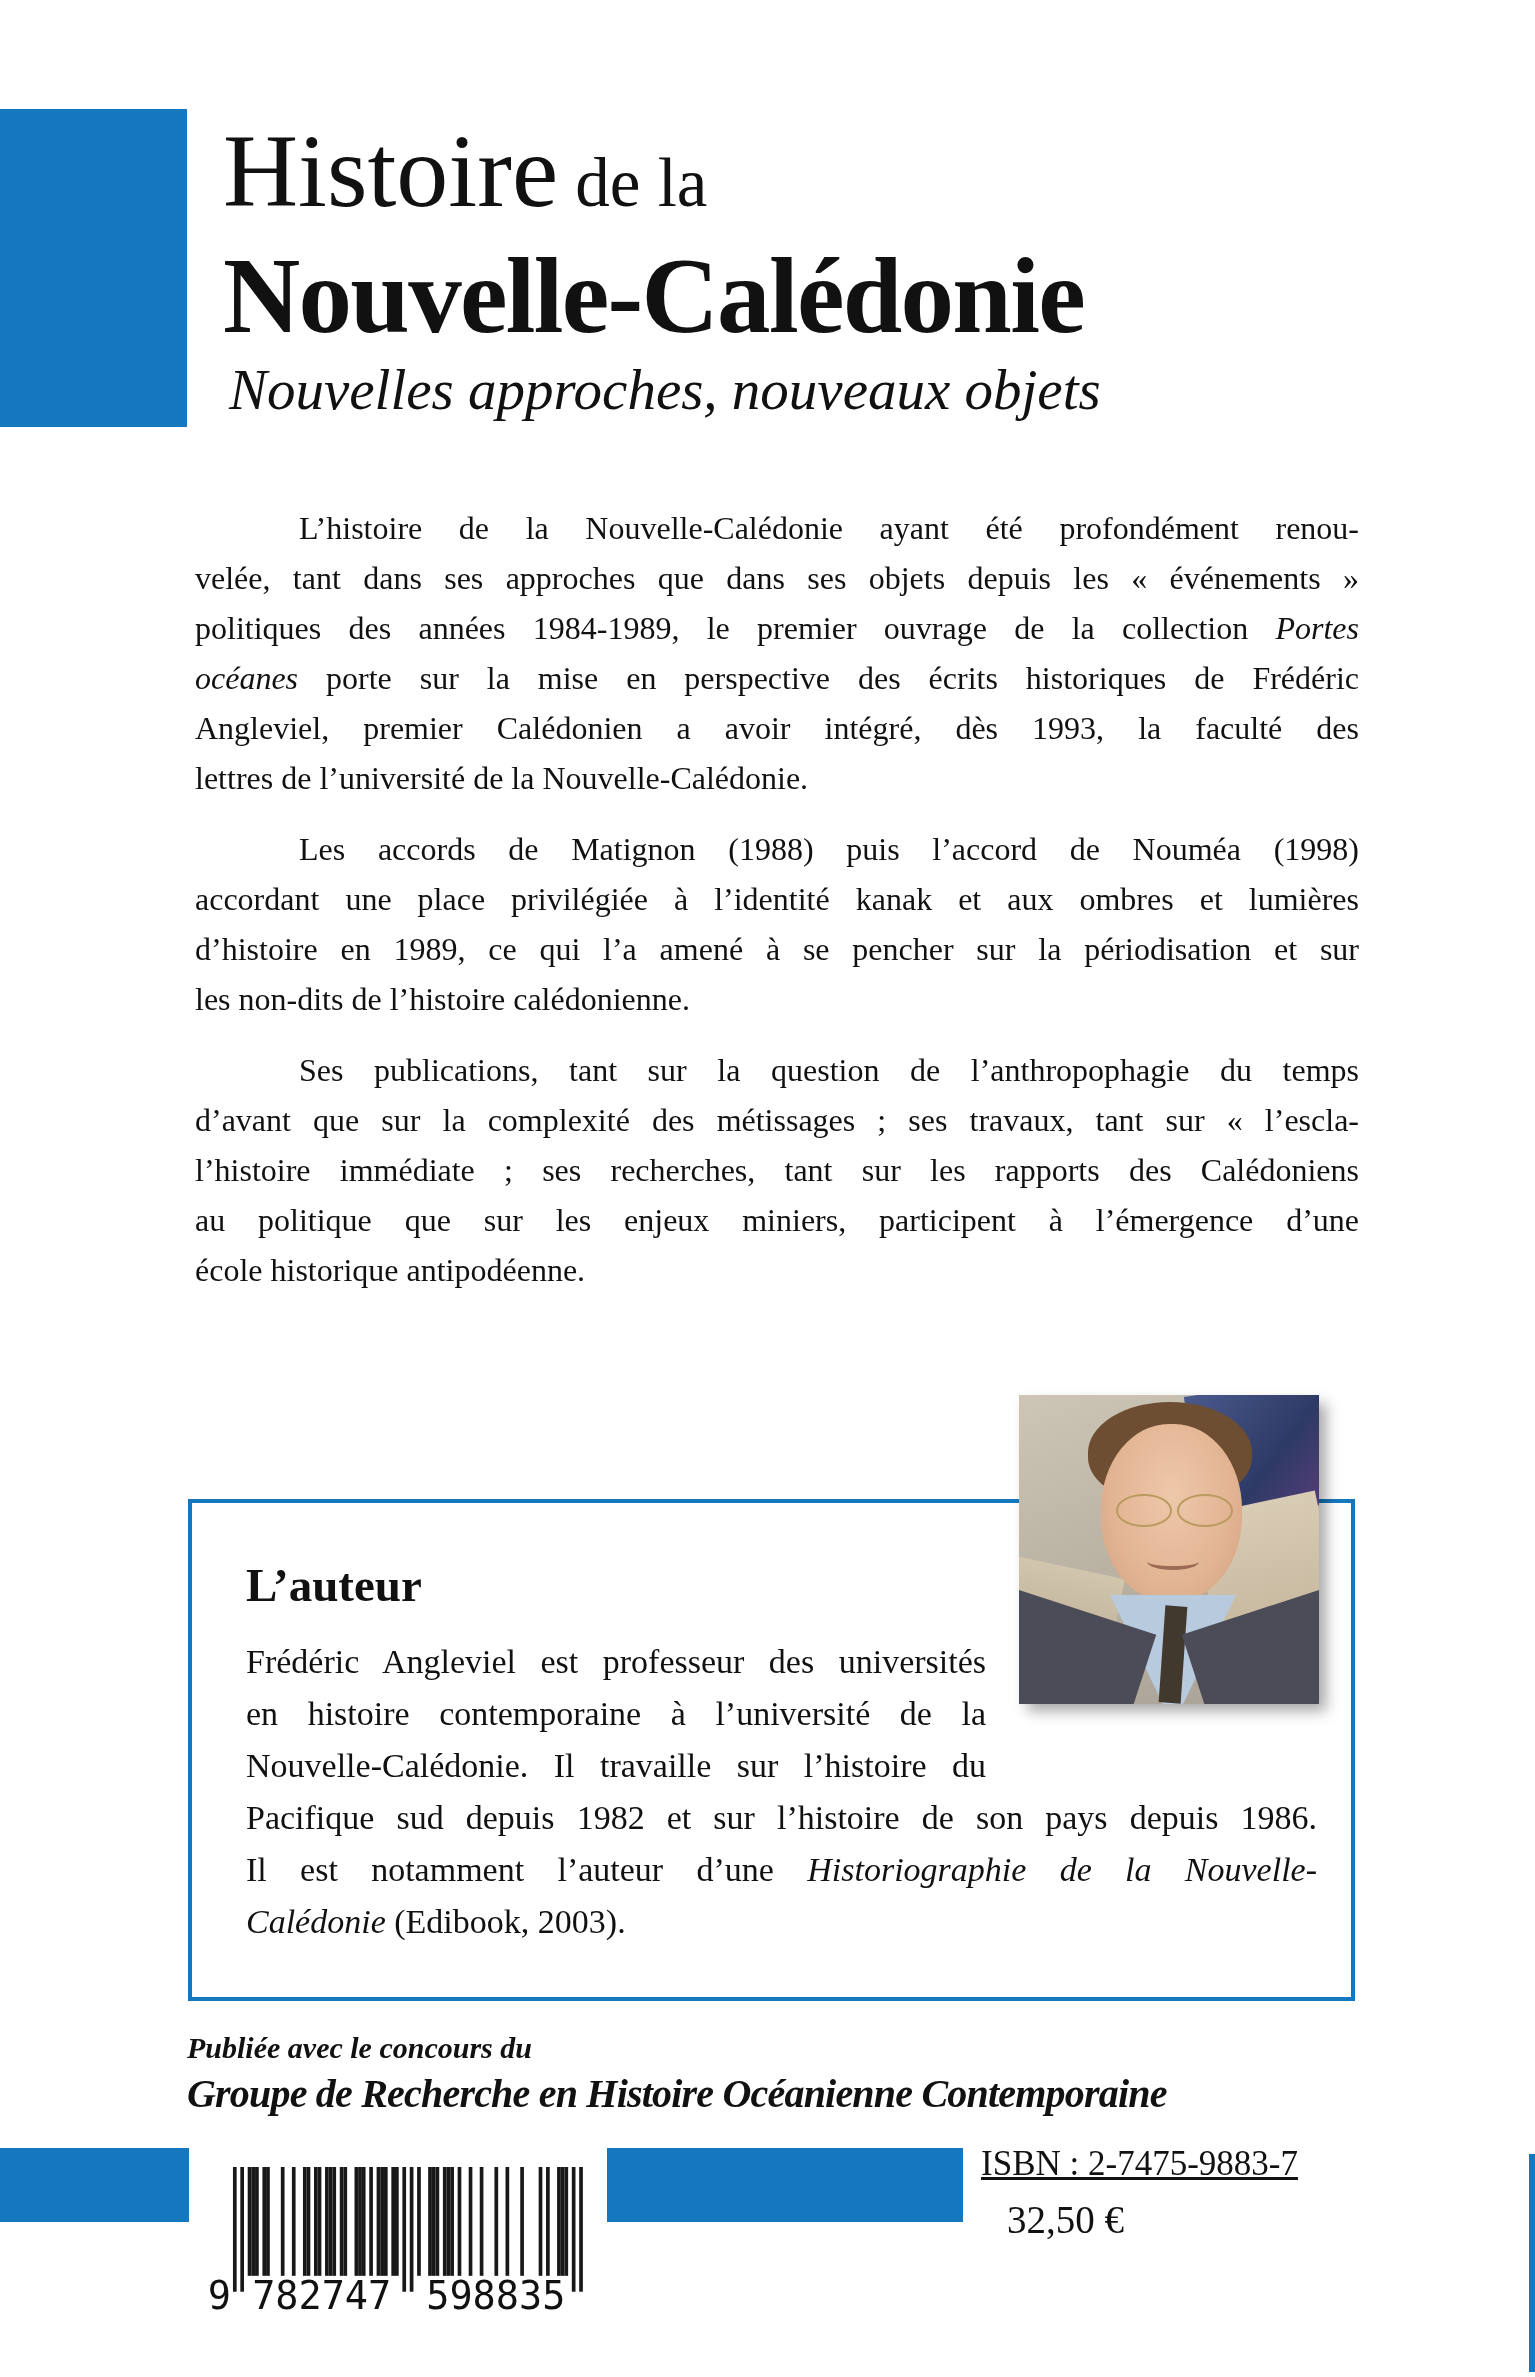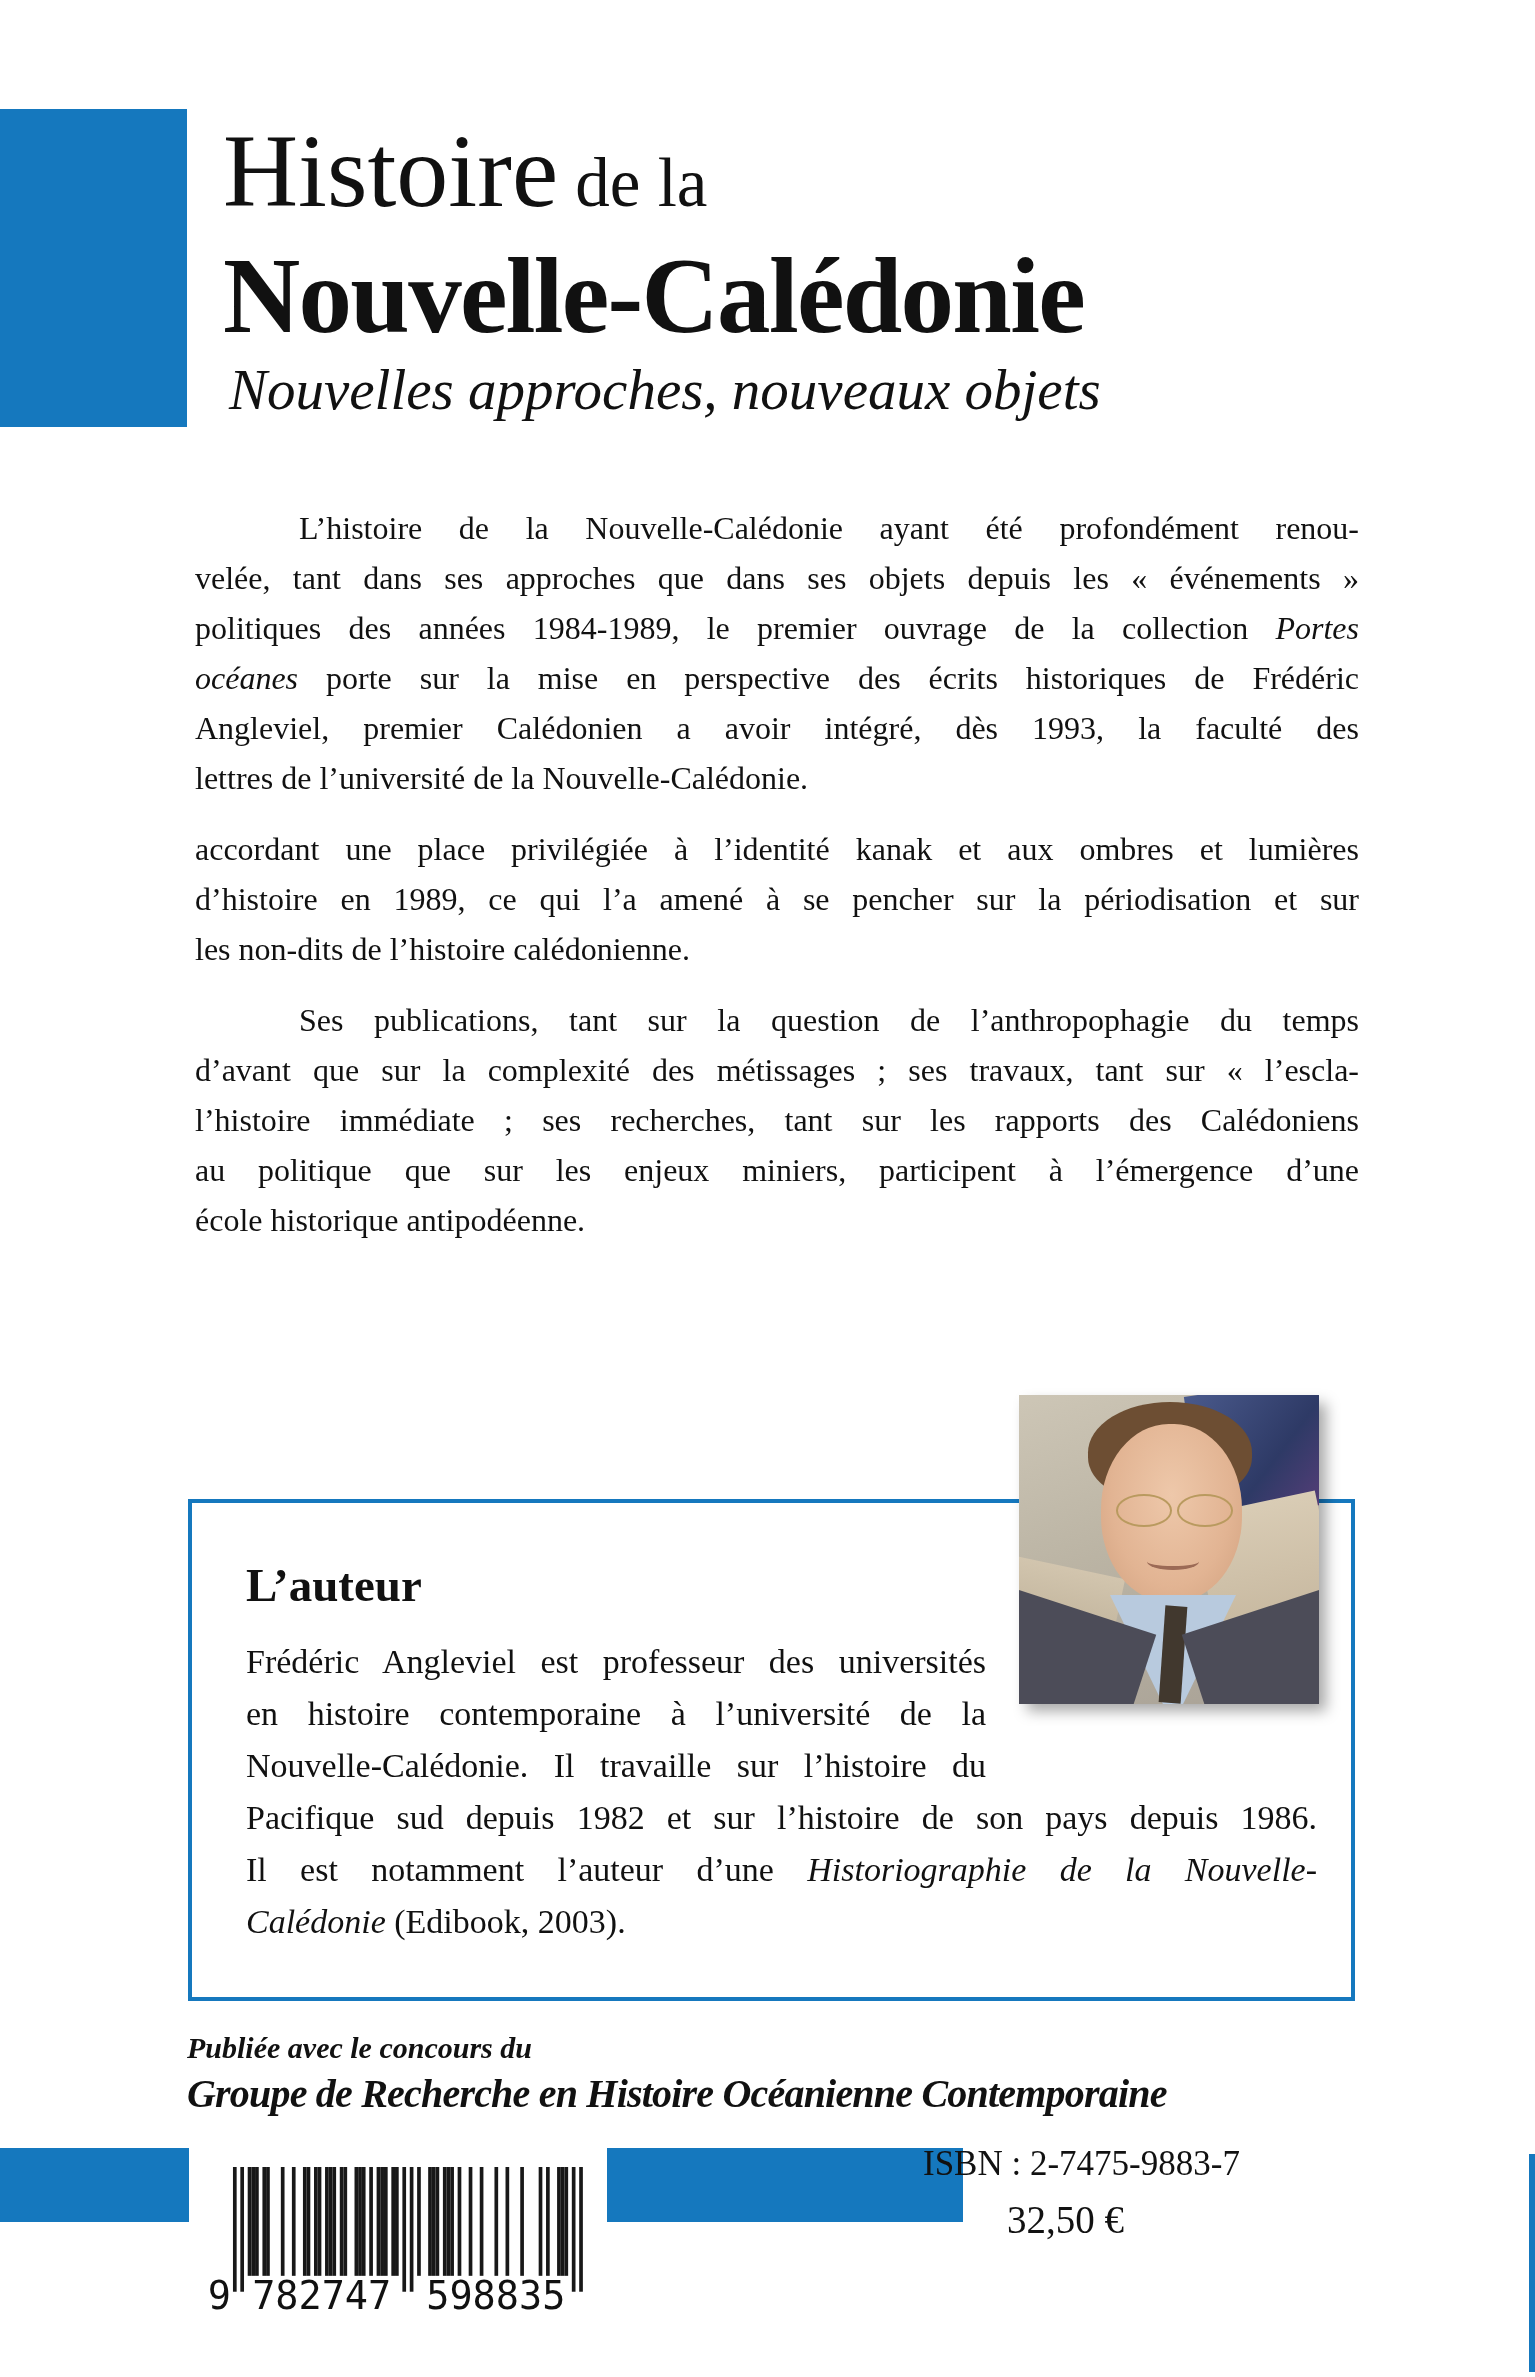--- a/index.html
+++ b/index.html
@@ -41,21 +41,21 @@
   .ph{position:absolute;}
 
   
   #credit-1{left:187px;top:2031px;font-size:30px;font-weight:bold;font-style:italic;white-space:nowrap;}
   #credit-2{left:187px;top:2070px;font-size:40px;font-weight:bold;font-style:italic;white-space:nowrap;letter-spacing:-0.8px;}
 
   
   #bar-left{left:0;top:2148px;width:189px;height:74px;}
   #bar-mid{left:607px;top:2148px;width:356px;height:74px;}
   #bar-right-edge{left:1529px;top:2154px;width:5.9px;height:218px;}
-  #isbn{left:923px;top:2144px;width:433px;text-align:left;font-size:35px;white-space:nowrap;}
+  #isbn{left:923px;top:2144px;width:433px;text-align:center;font-size:35px;white-space:nowrap;text-decoration:underline;}
   #price{left:1007px;top:2197px;width:349px;text-align:left;font-size:39px;white-space:nowrap;}
   #barcode{left:189px;top:2167px;}
   #barcode text{font-family:"DejaVu Sans Mono",monospace;font-size:46px;fill:#111;}
 </style>
 </head>
 <body>
 
 <div class="abs blue-rect" style="left:0;top:109px;width:187px;height:318px;"></div>
 
 <div class="abs" id="title-line1"><span>Histoire</span><span class="small"> de la</span></div>
@@ -65,20 +65,21 @@
 <div class="abs" id="synopsis">
     <div class="para">
       <div class="line indent"><span>L’histoire de la Nouvelle-Calédonie ayant été profondément renou-</span></div>
       <div class="line"><span>velée, tant dans ses approches que dans ses objets depuis les « événements »</span></div>
       <div class="line"><span>politiques des années 1984-1989, le premier ouvrage de la collection </span><span class="seg-i">Portes</span></div>
       <div class="line"><span class="seg-i">océanes</span><span> porte sur la mise en perspective des écrits historiques de Frédéric</span></div>
       <div class="line"><span>Angleviel, premier Calédonien a avoir intégré, dès 1993, la faculté des</span></div>
       <div class="line last"><span>lettres de l’université de la Nouvelle-Calédonie.</span></div>
     </div>
     <div class="para">
+      <div class="line indent"><span>Les accords de Matignon (1988) puis l’accord de Nouméa (1998)</span></div>
       <div class="line"><span>accordant une place privilégiée à l’identité kanak et aux ombres et lumières</span></div>
       <div class="line"><span>d’histoire en 1989, ce qui l’a amené à se pencher sur la périodisation et sur</span></div>
       <div class="line last"><span>les non-dits de l’histoire calédonienne.</span></div>
     </div>
     <div class="para">
       <div class="line indent"><span>Ses publications, tant sur la question de l’anthropophagie du temps</span></div>
       <div class="line"><span>d’avant que sur la complexité des métissages ; ses travaux, tant sur « l’escla-</span></div>
       <div class="line"><span>l’histoire immédiate ; ses recherches, tant sur les rapports des Calédoniens</span></div>
       <div class="line"><span>au politique que sur les enjeux miniers, participent à l’émergence d’une</span></div>
       <div class="line last"><span>école historique antipodéenne.</span></div>

